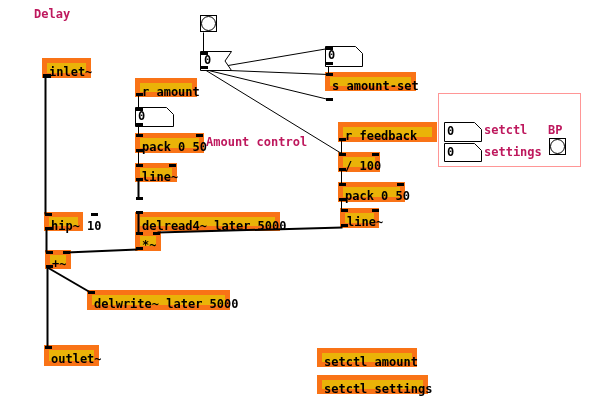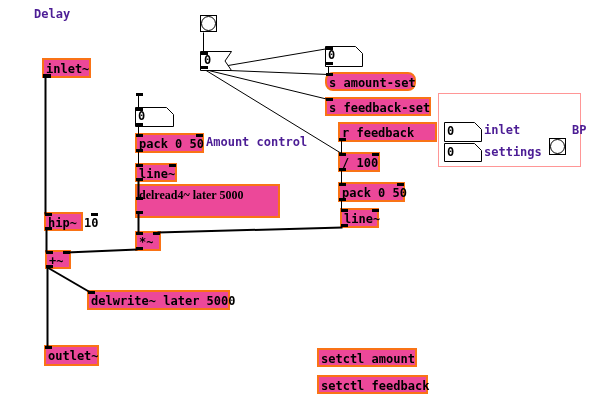--- a/index.html
+++ b/index.html
@@ -2,65 +2,65 @@
 <html><head>
 <meta charset="utf-8">
 <style>
   html,body{margin:0;padding:0;}
   body{background:#fff;}
   #canvas{
     position:relative;width:616px;height:410px;background:#ffffff;overflow:hidden;
     font-family:"DejaVu Sans Mono","Liberation Mono",monospace;
   }
   .obj{
-    position:absolute;box-sizing:border-box;background:#ec4899;border:2px solid #f97316;
+    position:absolute;box-sizing:border-box;background:#eab308;border:5px solid #f97316;
     font:bold 12px/14px "DejaVu Sans Mono","Liberation Mono",monospace;color:#000;
     padding:2px 0 0 2px;white-space:nowrap;
   }
   .comment{
     position:absolute;font:bold 12px/13px "DejaVu Sans Mono","Liberation Mono",monospace;
-    color:#4c1d95;white-space:nowrap;
+    color:#be185d;white-space:nowrap;
   }
   .atomtext{
     position:absolute;font:bold 12px/14px "DejaVu Sans Mono","Liberation Mono",monospace;
     color:#000;white-space:nowrap;background:transparent;z-index:10;
   }
   .clicktarget{position:absolute;background:transparent;z-index:11;}
   #wirelayer{position:absolute;left:0;top:0;z-index:5;pointer-events:none;}
   #gop-panel{position:absolute;box-sizing:border-box;border:1px solid #ff9696;background:transparent;}
 </style>
 </head>
 <body>
 
 <div id="canvas">
 
   <div class="comment" style="left:34px;top:8px;">Delay</div>
   <div class="comment" style="left:206px;top:136px;">Amount control</div>
 
   <div class="obj" style="left:42px;top:58px;width:49px;height:20px;">inlet~</div>
+  <div class="obj" style="left:135px;top:78px;width:62px;height:19px;">r amount</div>
   <div class="obj" style="left:135px;top:133px;width:69px;height:20px;">pack 0 50</div>
   <div class="obj" style="left:135px;top:163px;width:42px;height:19px;">line~</div>
-  <div class="obj" style="left:135px;top:184px;width:145px;height:34px;font-family:Liberation Serif, serif;">delread4~ later 5000</div>
+  <div class="obj" style="left:135px;top:212px;width:145px;height:19px;">delread4~ later 5000</div>
   <div class="obj" style="left:135px;top:231px;width:26px;height:20px;">*~</div>
   <div class="obj" style="left:44px;top:212px;width:39px;height:19px;">hip~ 10</div>
   <div class="obj" style="left:45px;top:250px;width:26px;height:19px;">+~</div>
   <div class="obj" style="left:87px;top:290px;width:143px;height:20px;">delwrite~ later 5000</div>
   <div class="obj" style="left:44px;top:345px;width:55px;height:21px;">outlet~</div>
-  <div class="obj" style="left:325px;top:72px;width:91px;height:19px;border-radius:8px;">s amount-set</div>
-  <div class="obj" style="left:325px;top:97px;width:106px;height:19px;">s feedback-set</div>
+  <div class="obj" style="left:325px;top:72px;width:91px;height:19px;">s amount-set</div>
   <div class="obj" style="left:338px;top:122px;width:99px;height:20px;">r feedback</div>
   <div class="obj" style="left:338px;top:152px;width:42px;height:20px;">/ 100</div>
   <div class="obj" style="left:338px;top:182px;width:67px;height:20px;">pack 0 50</div>
   <div class="obj" style="left:340px;top:208px;width:39px;height:20px;">line~</div>
   <div class="obj" style="left:317px;top:348px;width:100px;height:19px;">setctl amount</div>
-  <div class="obj" style="left:317px;top:375px;width:111px;height:19px;">setctl feedback</div>
+  <div class="obj" style="left:317px;top:375px;width:111px;height:19px;">setctl settings</div>
 
   <div id="gop-panel" style="left: 438px; top: 93px; width: 143px; height: 74px; border-color: rgb(255, 150, 150);"></div>
-  <div class="comment" style="left:484px;top:124px;">inlet</div>
-  <div class="comment" style="left:548px;top:124px;margin-left:24px;">BP</div>
+  <div class="comment" style="left:484px;top:124px;">setctl</div>
+  <div class="comment" style="left:548px;top:124px;">BP</div>
   <div class="comment" style="left:484px;top:146px;">settings</div>
 
   <svg id="wirelayer" width="616" height="410">
       <line x1="203.5" y1="32.5" x2="203.5" y2="52.5" stroke="#000" stroke-width="1"></line>
       <line x1="204.5" y1="69.5" x2="328.5" y2="48.5" stroke="#000" stroke-width="1"></line>
       <line x1="204.5" y1="69.5" x2="328.5" y2="74.5" stroke="#000" stroke-width="1"></line>
       <line x1="204.5" y1="69.5" x2="328.5" y2="99.5" stroke="#000" stroke-width="1"></line>
       <line x1="204.5" y1="69.5" x2="341.5" y2="153.5" stroke="#000" stroke-width="1"></line>
       <line x1="328.5" y1="65.5" x2="328.5" y2="74.5" stroke="#000" stroke-width="1"></line>
       <line x1="138.5" y1="95.5" x2="138.5" y2="109.5" stroke="#000" stroke-width="1"></line>

